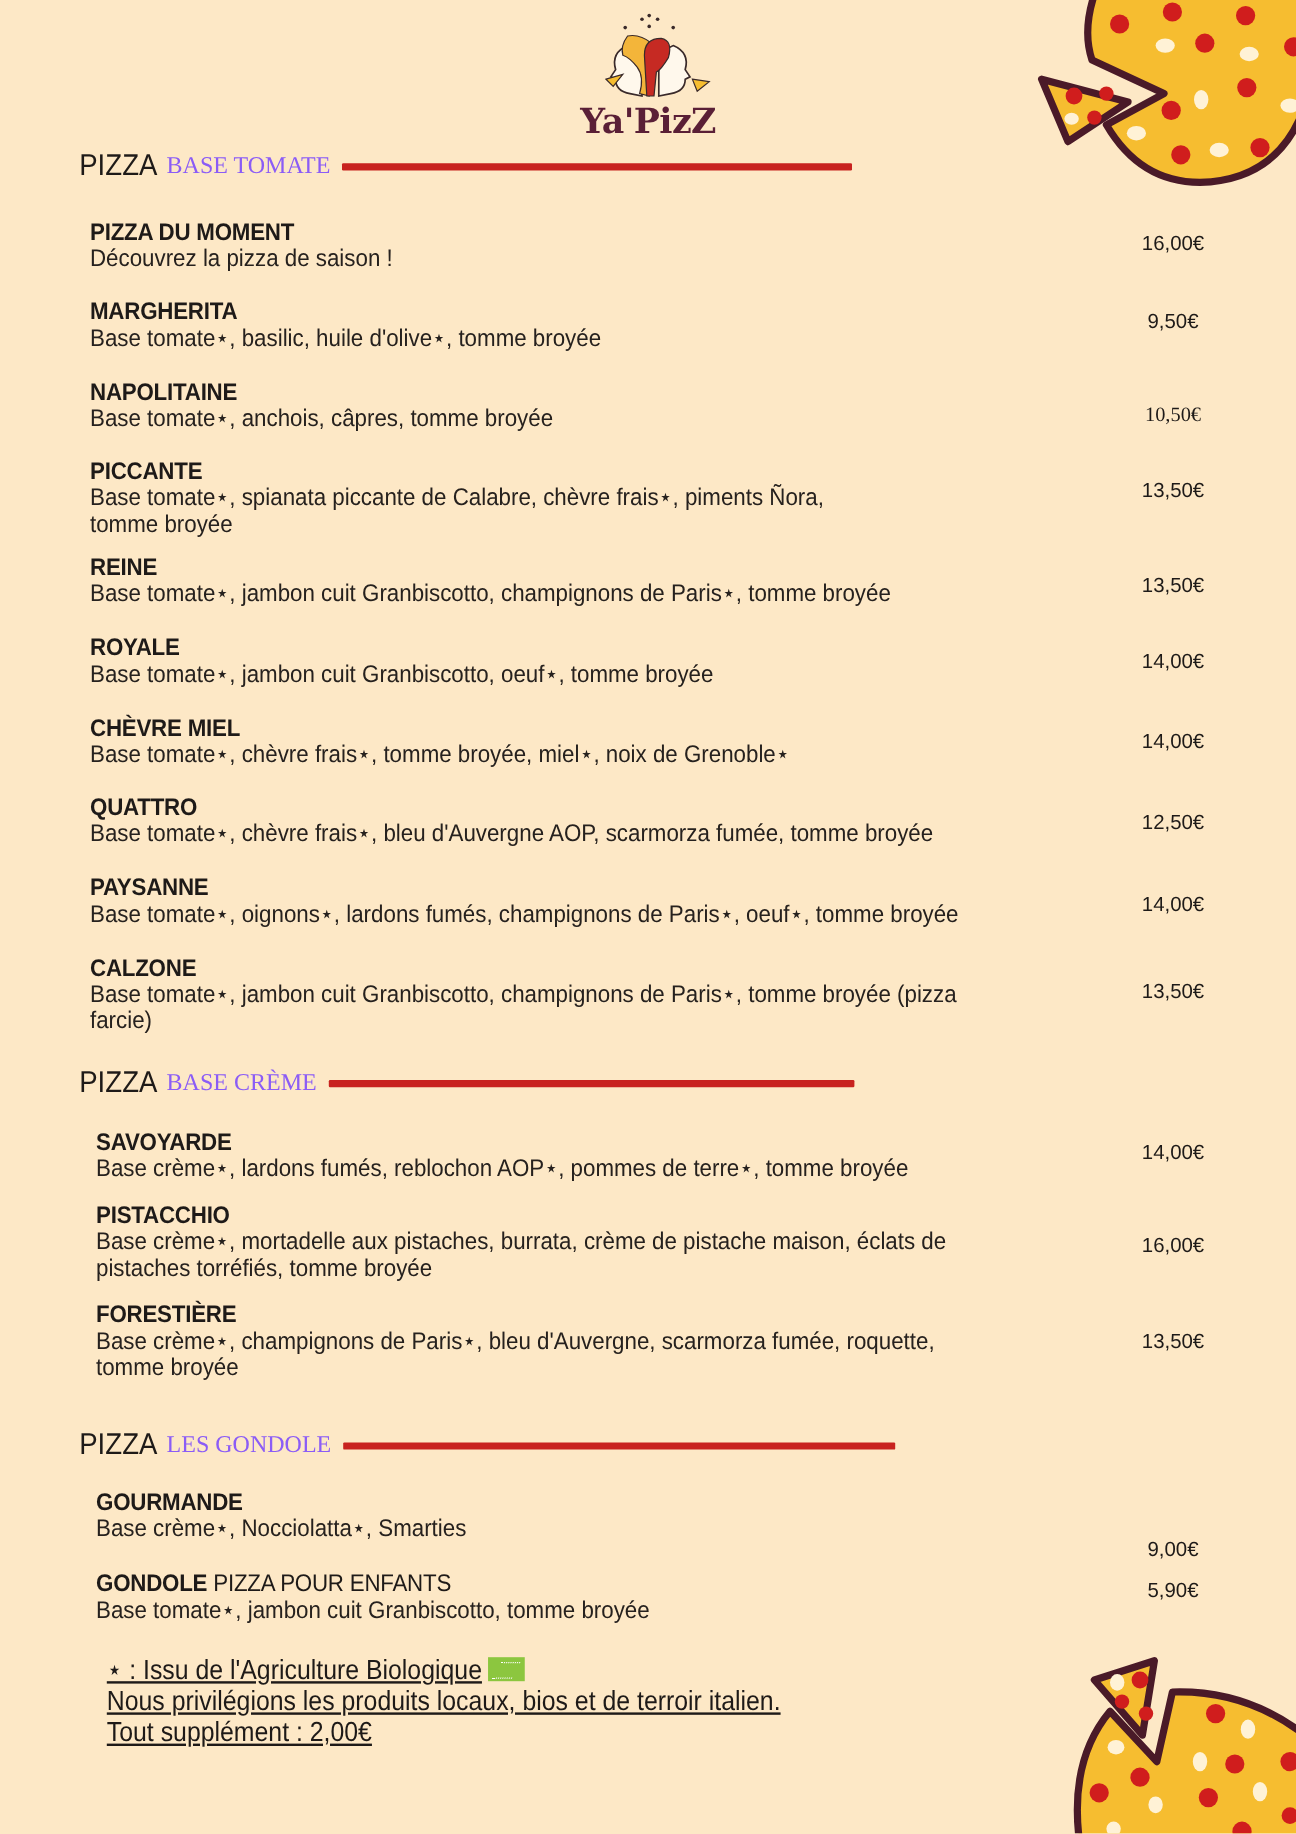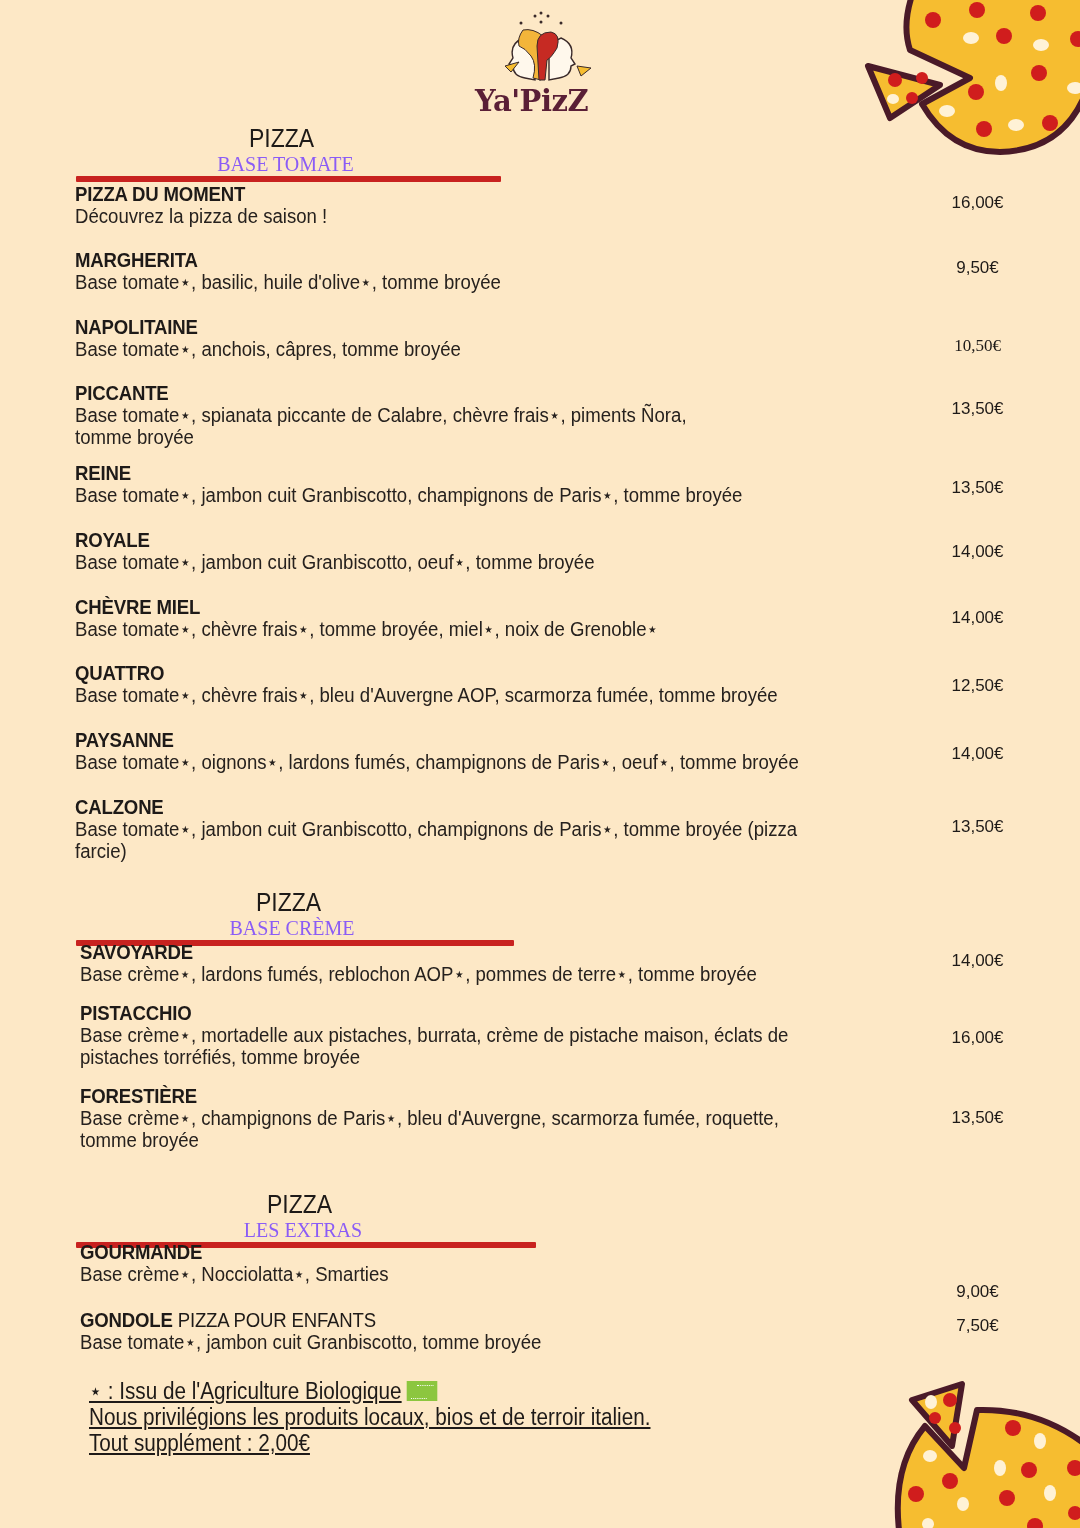--- a/index.html
+++ b/index.html
@@ -8,28 +8,28 @@
     background: #fde8c6;
     position: relative;
     font-family: "Liberation Sans", sans-serif;
     color: #1e1a18;
   }
   .abs { position: absolute; }
 
   
   #logo { left: 475px; top: 8px; width: 130px; height: 112px; }
   #logo-text {
-    position: absolute; left: 0; top: 76px; width: 130px; 
+    position: absolute; left: 0; top: 76px; width: 130px; text-align: center;
     font-family: "DejaVu Serif", serif; font-weight: bold; font-size: 29px;
     color: #5a1f36; letter-spacing: -0.5px;
   }
 
   
   .section-head {
-    position: absolute; display: flex; align-items: center; white-space: nowrap; flex-direction: column;
+    position: absolute; display: flex; align-items: center; white-space: nowrap;
   }
   .section-head .pizza {
     font-family: "Liberation Sans Narrow", "Liberation Sans", sans-serif;
     font-size: 25px; color: #1e1a18; transform: scaleX(0.92); transform-origin: left center;
     display: inline-block; margin-right: -2px;
   }
   .section-head .sub {
     font-family: "Liberation Serif", serif; font-size: 20px; color: #8b5cf6;
     margin-left: 4px; display: inline-block;
   }
@@ -245,38 +245,38 @@
 
 <div class="item" style="top:1085px; left:66px;">
   <div class="name">FORESTIÈRE</div>
   <div class="desc">Base crème⋆, champignons de Paris⋆, bleu d'Auvergne, scarmorza fumée, roquette,</div>
   <div class="desc">tomme broyée</div>
 </div>
 <div class="price" style="top:1108px;">13,50€</div>
 
 <div class="section-head" style="left:66px; top:1190px;">
   <span class="pizza">PIZZA</span>
-  <span class="sub">LES EXTRAS</span>
+  <span class="sub">LES GONDOLE</span>
   <span class="rule" style="width:460px;"></span>
 </div>
 
 <div class="item" style="top:1241px; left:66px;">
   <div class="name">GOURMANDE</div>
   <div class="desc">Base crème⋆, Nocciolatta⋆, Smarties</div>
 </div>
 <div class="price" style="top:1254px;margin-top:28px;">9,00€</div>
 
 <div class="item" style="top:1309px; left:66px;">
   <div class="name">
     <span>GONDOLE</span>
     <span class="tag">PIZZA POUR ENFANTS</span>
   </div>
   <div class="desc">Base tomate⋆, jambon cuit Granbiscotto, tomme broyée</div>
 </div>
-<div class="price" style="top:1316px;">7,50€</div>
+<div class="price" style="top:1316px;">5,90€</div>
 
 <div id="footer" class="abs">
   <div>
     <span>⋆ : Issu de l'Agriculture Biologique</span><span id="bio-badge"></span>
   </div>
   <div>Nous privilégions les produits locaux, bios et de terroir italien.</div>
   <div>Tout supplément : 2,00€</div>
 </div>
 
 </body></html>

